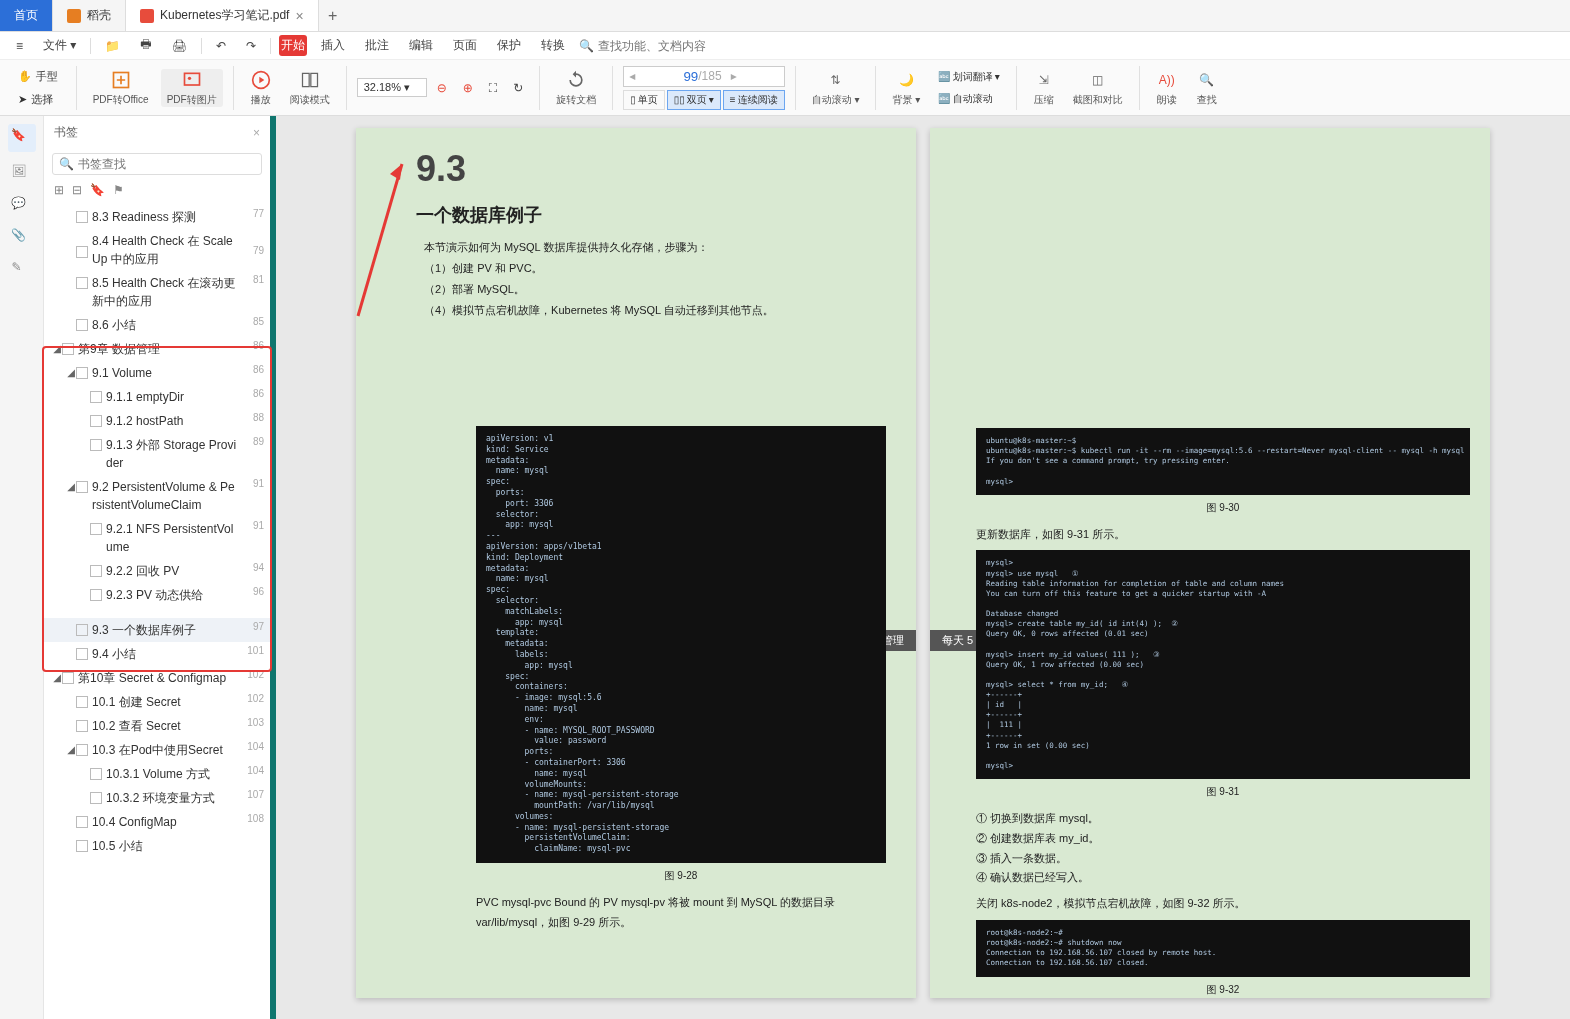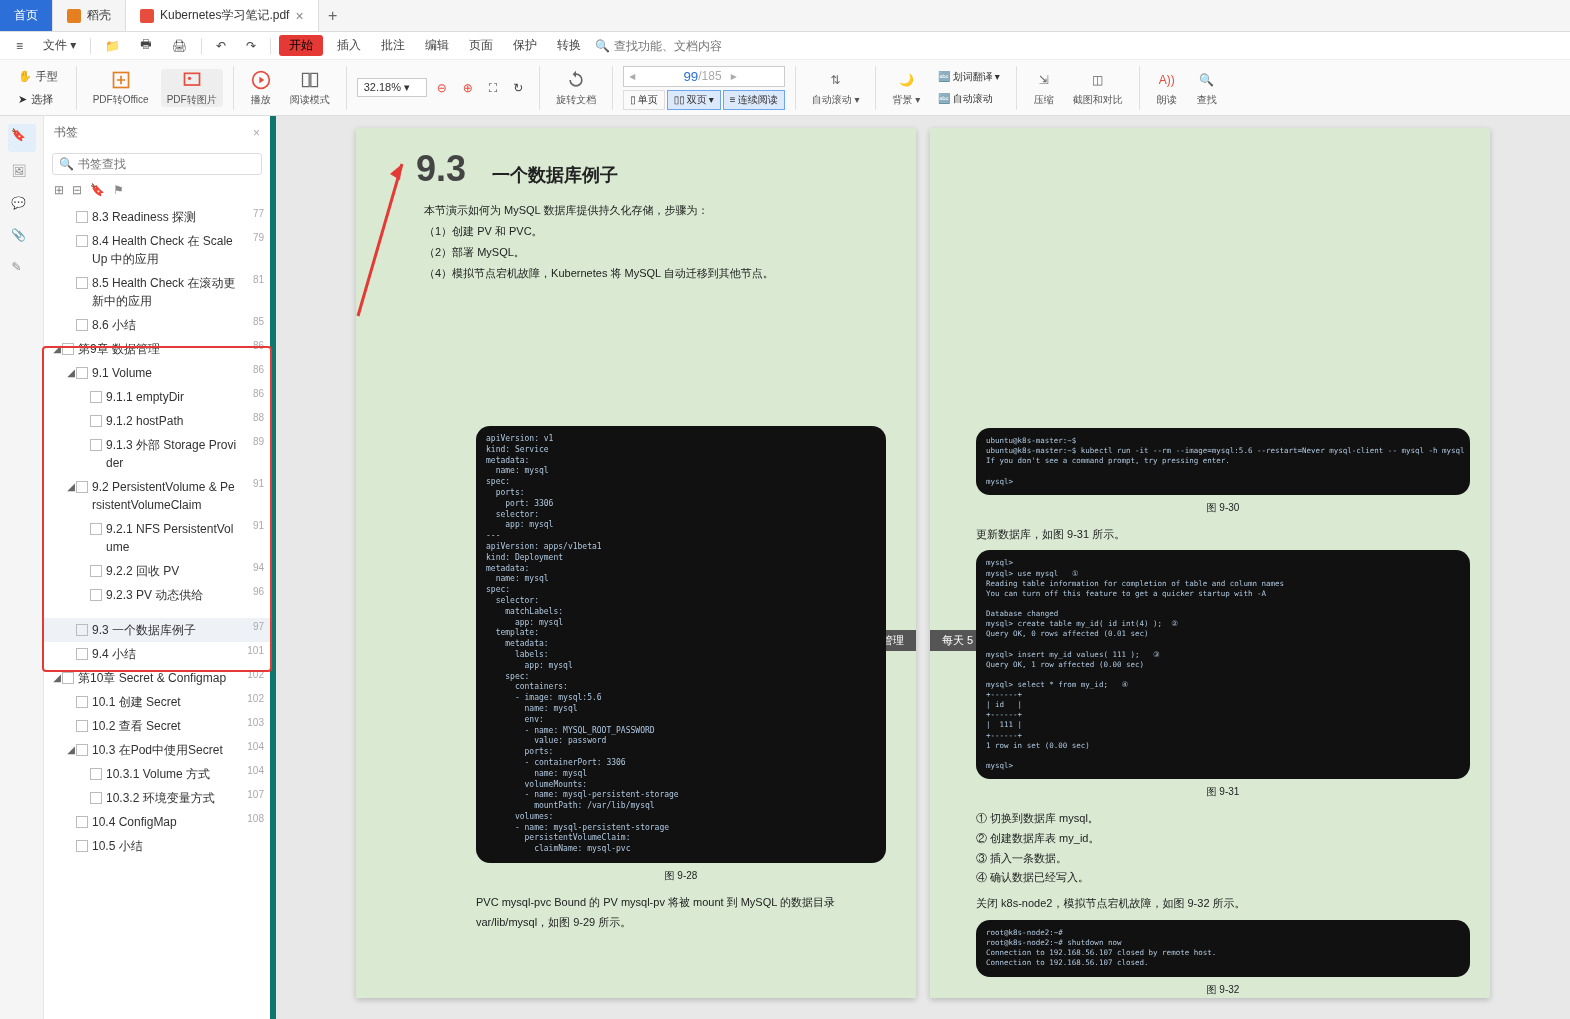--- a/index.html
+++ b/index.html
@@ -10,21 +10,21 @@
 .tab.active { background:#fff; }
 .tab .tx { font-size:12px; }
 .tab .ico { width:14px; height:14px; display:inline-block; }
 .ico-red { background:#e74c3c; border-radius:2px; }
 .ico-orange { background:#e67e22; border-radius:2px; }
 .close-x { color:#888; font-size:14px; }
 .plus { width:28px; text-align:center; color:#666; font-size:16px; line-height:32px; cursor:pointer; }
 .menubar { height:28px; display:flex; align-items:center; padding:0 10px; gap:8px; border-bottom:1px solid #eee; }
 .mb-btn { padding:2px 6px; cursor:pointer; color:#444; }
 .mb-sep { width:1px; height:16px; background:#ddd; }
-.mb-start { background:#e53935; color:#000000; border-radius:3px; padding:2px 10px; }
+.mb-start { background:#e53935; color:#ffffff; border-radius:3px; padding:2px 2px; }
 .mb-search { display:flex; align-items:center; gap:4px; color:#888; }
 .mb-search input { border:none; outline:none; width:140px; font-size:12px; color:#888; }
 .toolbar { height:56px; display:flex; align-items:center; padding:4px 10px; gap:6px; border-bottom:1px solid #ddd; background:#fafafa; }
 .tbgrp { display:flex; flex-direction:column; align-items:center; gap:2px; padding:0 6px; cursor:pointer; }
 .tbgrp .lbl { font-size:10px; color:#555; white-space:nowrap; }
 .tbico { width:22px; height:22px; display:flex; align-items:center; justify-content:center; color:#666; }
 .tbico svg { width:20px; height:20px; }
 .tb-sep { width:1px; height:44px; background:#e0e0e0; margin:0 4px; }
 .zoombox { display:flex; align-items:center; gap:4px; }
 .zoombox .zb { border:1px solid #ccc; padding:2px 6px; font-size:11px; background:#fff; width:70px; text-align:left; }
@@ -50,28 +50,28 @@
 .tree { flex:1; overflow:auto; padding:4px 0 10px 0; }
 .trow { display:flex; align-items:flex-start; padding:3px 6px 3px 0; cursor:pointer; position:relative; }
 .trow.sel { background:#eef2f7;margin-top:11px; }
 .tcaret { width:10px; text-align:center; color:#666; flex-shrink:0; font-size:10px; margin-top:3px; }
 .tico { width:12px; height:12px; border:1px solid #bbb; margin:3px 4px 0 0; flex-shrink:0; }
 .tlabel { flex:1; font-size:12px; color:#333; line-height:1.5; word-break:break-all; padding-right:4px; }
 .tpage { font-size:10px; color:#aaa; width:22px; text-align:right; flex-shrink:0; }
 .highlight-box { position:absolute; border:2px solid #e53935; border-radius:4px; pointer-events:none; left:42px; top:230px; width:230px; height:326px; z-index:5; }
 .viewer { flex:1; background:#e8e8e8; overflow:auto; display:flex; justify-content:center; padding:12px; gap:14px; position:relative; }
 .page { background:#d9e9d2; width:560px; height:870px; box-shadow:0 2px 6px rgba(0,0,0,.2); padding:14px 28px; position:relative; font-size:11px; color:#222; }
-.sec-head { display:flex; align-items:baseline; gap:26px; margin:6px 0 10px 32px; }
+.sec-head { display:flex; align-items:baseline; gap:13px; margin:6px 0 10px 32px;flex-direction:column; }
 .sec-num { font-size:36px; font-weight:bold; color:#444; }
 .sec-title { font-size:18px; font-weight:bold; }
 .bodytxt { margin-left:40px; line-height:1.9; }
 .arrow { position:absolute; left:-6px; top:28px; }
 .pgnum { position:absolute; bottom:560px; font-size:11px; font-weight:bold; }
 .chap-bar { background:#555; color:#fff; font-size:11px; padding:3px 12px; margin-top:234px; display:inline-block; }
-.codeblk { background:#111; color:#afc8e0; font-family:Consolas,monospace; font-size:8px; line-height:1.35; padding:8px 10px; margin:6px 0; white-space:pre; overflow:hidden;border-radius:14px; }
+.codeblk { background:#111; color:#afc8e0; font-family:Consolas,monospace; font-size:8px; line-height:1.35; padding:8px 10px; margin:6px 0; white-space:pre; overflow:hidden; }
 .codeblk.sm { font-size:7.5px; }
 .fig-cap { text-align:center; font-size:10px; margin:4px 0 10px 0; }
 .desc { font-size:11px; line-height:1.8; margin:6px 0; }
 .rside-pad { padding-left:46px; padding-right:20px; }
 </style>
 </head>
 <body>
 
 <div class="tabs">
   <div class="tab home">
@@ -243,21 +243,21 @@
       <span>🔖</span>
       <span>⚑</span>
     </div>
     <div class="tree" id="tree">
         <div class="trow" style="padding-left: 22px;">
           <span class="tcaret"></span>
           <span class="tico"></span>
           <span class="tlabel">8.3 Readiness 探测</span>
           <span class="tpage">77</span>
         </div>
-        <div class="trow" style="padding-left: 22px;">
+        <div class="trow" style="padding-left: 22px; align-items: center;">
           <span class="tcaret"></span>
           <span class="tico"></span>
           <span class="tlabel">8.4 Health Check 在 Scale Up 中的应用</span>
           <span class="tpage">79</span>
         </div>
         <div class="trow" style="padding-left: 22px;">
           <span class="tcaret"></span>
           <span class="tico"></span>
           <span class="tlabel">8.5 Health Check 在滚动更新中的应用</span>
           <span class="tpage">81</span>

